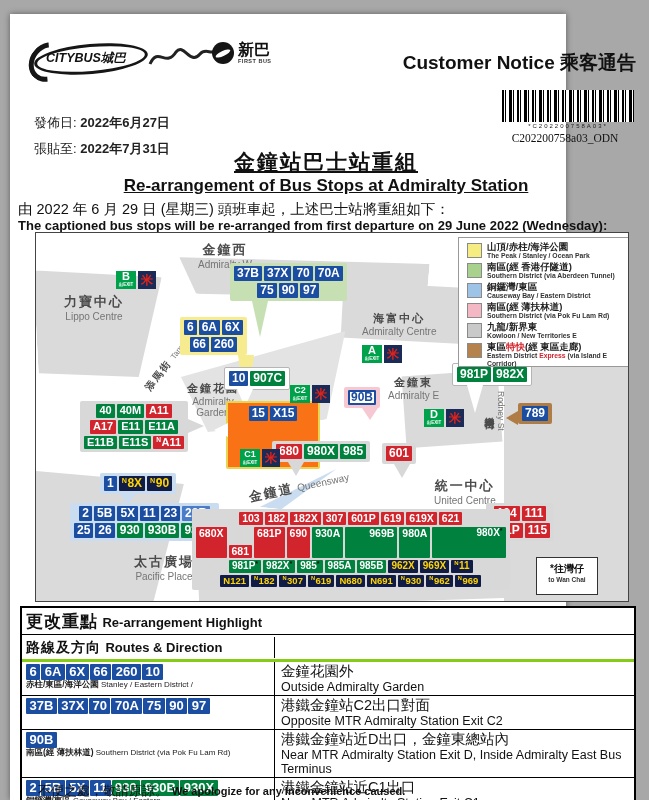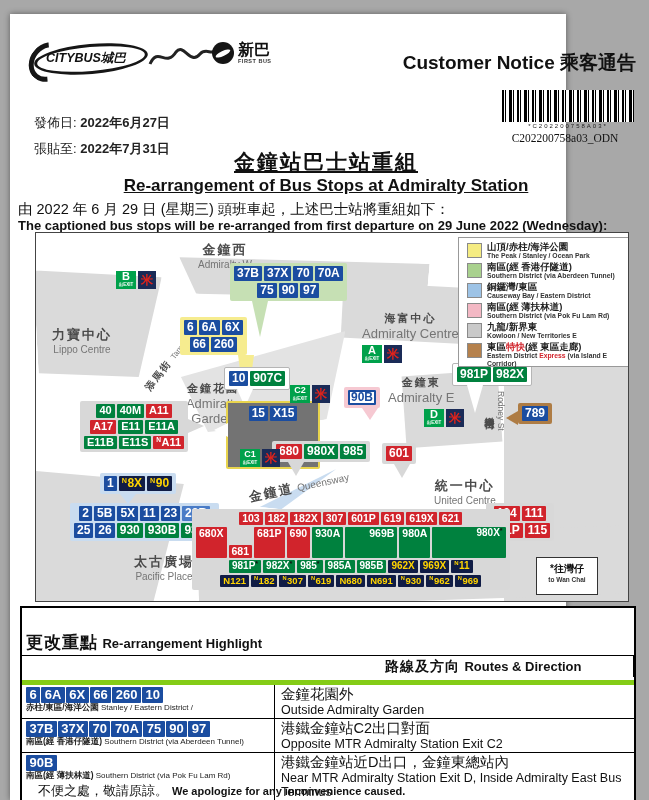--- a/index.html
+++ b/index.html
@@ -53,21 +53,21 @@
   #legend{position:absolute;left:422px;top:4px;width:172px;height:130px;background:#fff;border:1px solid #999;padding:4px 0 0 6px;box-sizing:border-box;z-index:6;}
   .lg-item{display:flex;align-items:flex-start;margin-bottom:2.5px;}
   .lg-sw{width:13px;height:13px;border:1px solid #8a8a8a;margin:1px 5px 0 2px;flex:none;}
   .lg-cn{font-size:9.5px;font-weight:bold;line-height:10px;color:#222;}
   .lg-en{font-size:6.8px;line-height:7.5px;color:#333;font-weight:bold;}
   .red{color:#D1242C;margin-top:8px;}
 
   .mlabel{position:absolute;text-align:center;color:#4a4a4a;z-index:3;white-space:nowrap;}
   .mlabel .cn{display:block;font-size:13px;font-weight:bold;letter-spacing:2px;color:#4a4a4a;}
   .mlabel .en{display:block;font-size:10px;color:#757575;letter-spacing:0;}
-  .mlabel.small .cn{font-size:11px;} .mlabel.small .en{font-size:13px;}
+  .mlabel.small .cn{font-size:11px;} .mlabel.small .en{font-size:10px;}
   .vert{display:flex;flex-direction:row;}
   .vert .cn{writing-mode:vertical-rl;text-orientation:upright;font-size:10px;letter-spacing:1px;}
   .vert .en{writing-mode:vertical-rl;font-size:8.5px;}
 
   .panel{position:absolute;z-index:4;padding:2px 3px;border-radius:2px;}
   .prow{display:flex;justify-content:center;}
   .badge{color:#fff;font-weight:bold;text-align:center;margin:1px;padding:0 3px;font-size:12px;line-height:1.25;border-radius:1px;white-space:nowrap;}
   .c-blue{background:#1B4DA0;} .c-blue2{background:#4A7CC7;} .c-green{background:#00813E;}
   .c-red{background:#D1242C;} .c-night{background:#101C45;color:#FFD400;}
   .c-wb{background:#fff;color:#1B4DA0;box-shadow:inset 0 0 0 2px #1B4DA0;}
@@ -77,24 +77,24 @@
   .exwrap{position:absolute;display:flex;z-index:5;}
   .exg{width:20px;height:18px;background:#00A14B;color:#fff;font-weight:bold;text-align:center;font-size:11px;line-height:11px;margin-right:2px;}
   .exg .ex-sub{font-size:4.5px;line-height:5px;display:block;}
   .exm{width:18px;height:18px;background:#1A2B57;color:#E2231A;font-size:12px;line-height:18px;text-align:center;font-weight:bold;}
   .note-box{left:500px;top:324px;width:60px;height:36px;border:1px solid #333;background:#fff;text-align:center;z-index:6;}
   .note-box .n1{font-size:10px;font-weight:bold;margin-top:4px;}
   .note-box .n2{font-size:6.5px;font-weight:bold;color:#333;}
 
   
   #tablebox{left:10px;top:592px;width:612px;border:2px solid #000;background:#fff;}
-  .t-head{border-bottom:1.5px solid #000;padding:2px 4px;height:22px;margin-top:21px;}
+  .t-head{border-bottom:1.5px solid #000;padding:2px 4px;height:22px;}
   .t-head .cn{font-size:17px;font-weight:bold;letter-spacing:1px;}
   .t-head .en{font-size:13px;font-weight:bold;}
-  .t-cols{display:flex;border-bottom:5px solid #84cc16;height:24px;align-items:flex-end;flex-direction:column;}
+  .t-cols{display:flex;border-bottom:3px solid #84cc16;height:24px;align-items:center;}
   .t-cols .cn{font-size:14px;font-weight:bold;letter-spacing:1px;}
   .t-cols .en{font-size:13px;font-weight:bold;}
   .cell1{width:244px;border-right:1.5px solid #000;padding:1px 4px;box-sizing:content-box;}
   .cell2{flex:1;padding:1px 6px;}
   .t-row{display:flex;border-bottom:1px solid #000;min-height:31px;}
   .t-row:last-child{border-bottom:none;}
   .t-badges .badge{font-size:13px;margin:1px 1px 0 0;padding:0 3.5px;}
   .dirline{font-size:8px;color:#222;line-height:9px;white-space:nowrap;}
   .dirline .dcn{font-weight:bold;font-size:8.5px;}
   .loc-cn{font-size:14.5px;line-height:17px;}
@@ -195,21 +195,21 @@
             <div class="lg-cn">東區<span class="red">特快</span>(經 東區走廊)</div>
             <div class="lg-en">Eastern District <span class="red">Express</span> (via Island E Corridor)</div>
           </div>
         </div>
       </div>
     <div id="labels">
         <div class="mlabel" style="left: 162px; top: 8px;">
           <span class="cn">金鐘西</span>
           <span class="en">Admiralty W</span>
         </div>
-        <div class="mlabel" style="left: 16px; top: 60px; margin-top: 33px;">
+        <div class="mlabel" style="left: 28px; top: 60px;">
           <span class="cn">力寶中心</span>
           <span class="en">Lippo Centre</span>
         </div>
         <div class="mlabel small" style="left: 326px; top: 78px;">
           <span class="cn">海富中心</span>
           <span class="en">Admiralty Centre</span>
         </div>
         <div class="mlabel small" style="left: 142px; top: 148px; width: 70px; white-space: normal;">
           <span class="cn">金鐘花園</span>
           <span class="en" style="white-space: normal;">Admiralty Garden</span>
@@ -280,21 +280,21 @@
           </div>
           <div class="ptr" style="left: 58px; top: 100%; border-left: 8px solid transparent; border-right: 8px solid transparent; border-top: 58px solid rgb(246, 236, 143);"></div>
         </div>
         <div class="panel" style="left: 188px; top: 134px; background: rgb(255, 255, 255); border: 1px solid rgb(181, 181, 181);">
           <div class="prow">
             <div class="badge c-blue">10</div>
             <div class="badge c-green">907C</div>
           </div>
           <div class="ptr" style="left: 12px; top: 100%; border-left: 8px solid transparent; border-right: 8px solid transparent; border-top: 18px solid rgb(255, 255, 255);"></div>
         </div>
-        <div class="panel" style="left: 190px; top: 168px; background: #737373; border: 2px solid rgb(232, 212, 77); width: 84px; height: 60px;">
+        <div class="panel" style="left: 190px; top: 168px; background: #f97316; border: 2px solid rgb(232, 212, 77); width: 84px; height: 60px;">
           <div class="prow" style="align-items: flex-start;">
             <div class="badge c-blue">15</div>
             <div class="badge c-blue">X15</div>
           </div>
           <div class="ptr" style="right: 100%; top: 20px; border-top: 7px solid transparent; border-bottom: 7px solid transparent; border-right: 14px solid rgb(255, 255, 255);"></div>
         </div>
         <div class="panel" style="left: 308px; top: 154px; background: rgb(246, 201, 210);">
           <div class="prow">
             <div class="badge c-wb">90B</div>
           </div>
@@ -464,21 +464,20 @@
       <div class="cell1">
         <div class="t-badges prow" style="justify-content:flex-start" id="rb1">
             <div class="badge c-blue" style="font-size: 13px;">37B</div>
             <div class="badge c-blue" style="font-size: 13px;">37X</div>
             <div class="badge c-blue" style="font-size: 13px;">70</div>
             <div class="badge c-blue" style="font-size: 13px;">70A</div>
             <div class="badge c-blue" style="font-size: 13px;">75</div>
             <div class="badge c-blue" style="font-size: 13px;">90</div>
             <div class="badge c-blue" style="font-size: 13px;">97</div>
           </div>
-        <div class="dirline"><span class="dcn">南區(經 香港仔隧道)</span> <span class="den">Southern District (via Aberdeen Tunnel)</span></div>
       </div>
       <div class="cell2">
         <div class="loc-cn">港鐵金鐘站C2出口對面</div>
         <div class="loc-en">Opposite MTR Admiralty Station Exit C2</div>
       </div>
     </div>
 
     <div class="t-row">
       <div class="cell1">
         <div class="t-badges prow" style="justify-content:flex-start" id="rb2">

